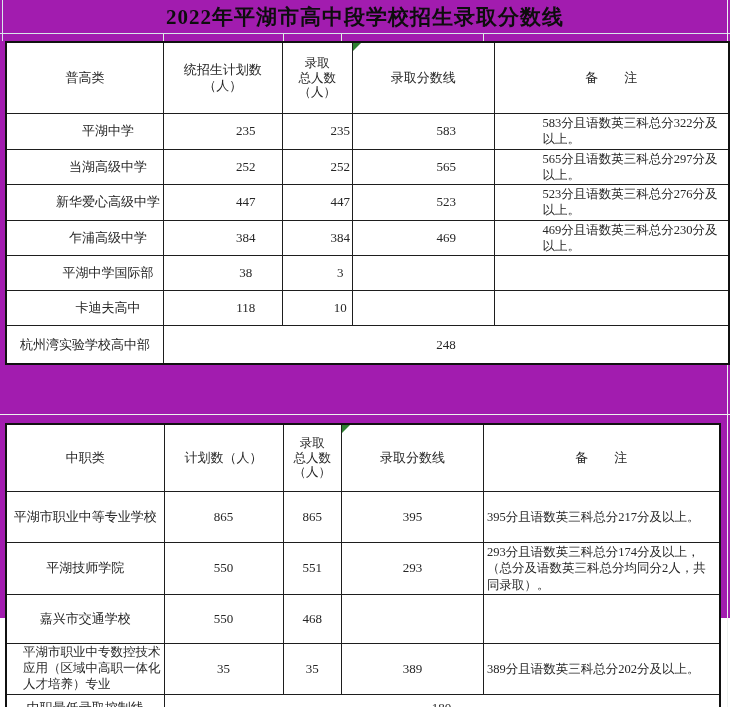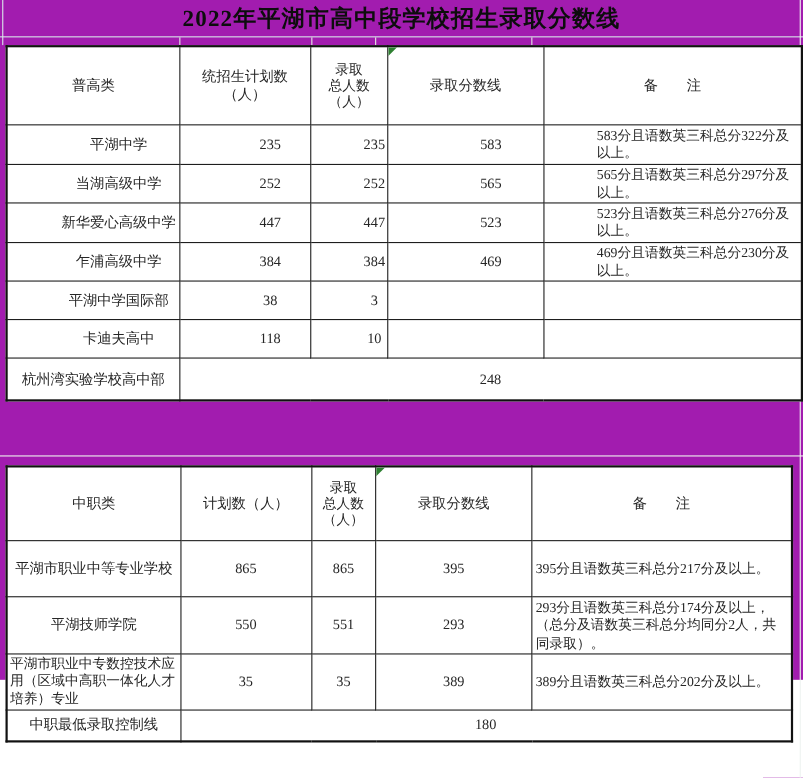--- a/index.html
+++ b/index.html
@@ -48,21 +48,21 @@
   }
   table{border:2px solid #111;}
   th{line-height:1.2;}
   .hdr-multiline{white-space:pre-line;font-size:12.5px;line-height:1.15;padding:10px;}
   .remarks{
     text-align:left;
     font-size:12.5px;
     line-height:1.3;
     padding:1px 2px 1px 3px;
   }
-  .name-left{text-align:left;font-size:12.5px;line-height:1.25;padding-left:2px;}
+  .name-left{text-align:left;font-size:12.5px;line-height:1.25;padding-left:16px;}
   .t1 tr.school td{height:32px;padding-left:48px;}
   .t1 tr.hdr th{height:50px;}
   .t1 tr.footer td{height:35px;}
   .t2 tr.hdr th{height:46px;}
   .t2 tr.r0 td{height:48px;}
   .t2 tr.r1 td{height:47px;}
   .t2 tr.r2 td{height:46px;}
   .t2 tr.r3 td{height:48px;}
   .t2 tr.footer td{height:25px;}
 
@@ -187,20 +187,27 @@
       <td>395</td>
       <td class="remarks">395分且语数英三科总分217分及以上。</td>
     </tr>
     <tr class="r1">
       <td>平湖技师学院</td>
       <td>550</td>
       <td>551</td>
       <td>293</td>
       <td class="remarks">293分且语数英三科总分174分及以上，（总分及语数英三科总分均同分2人，共同录取）。</td>
     </tr>
+    <tr class="r2">
+      <td>嘉兴市交通学校</td>
+      <td>550</td>
+      <td>468</td>
+      <td></td>
+      <td class="remarks"></td>
+    </tr>
     <tr class="r3">
       <td class="name-left">平湖市职业中专数控技术应用（区域中高职一体化人才培养）专业</td>
       <td>35</td>
       <td>35</td>
       <td>389</td>
       <td class="remarks">389分且语数英三科总分202分及以上。</td>
     </tr>
     <tr class="footer">
       <td>中职最低录取控制线</td>
       <td colspan="4">180</td>

